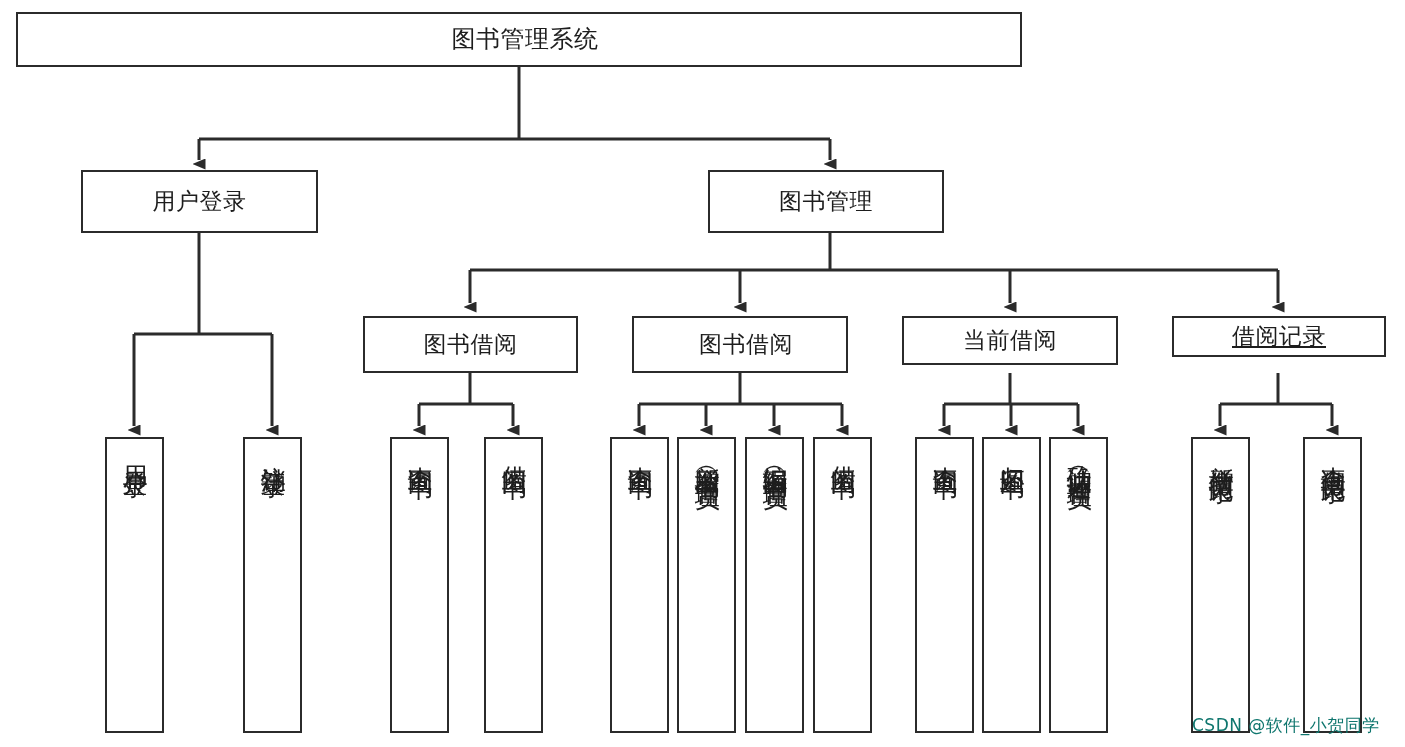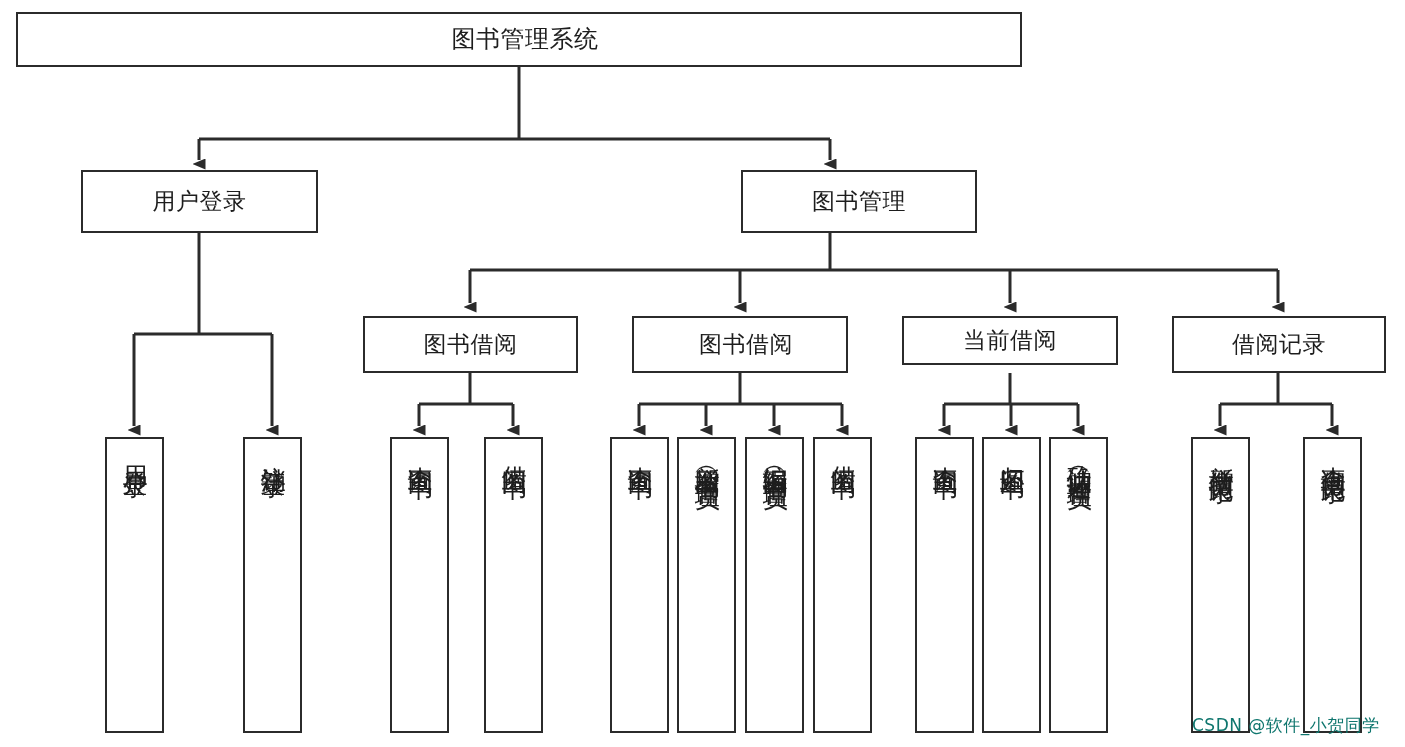--- a/index.html
+++ b/index.html
@@ -135,37 +135,37 @@
   </svg>
 
   <div class="node horiz root" style="left:16px; top:12px; width:1006px; height:55px;padding-left:12px;">
     <span class="node-label">图书管理系统</span>
   </div>
 
   <div class="node horiz" style="left:81px; top:170px; width:237px; height:63px;">
     <span class="node-label">用户登录</span>
   </div>
 
-  <div class="node horiz" style="left:741px; top:170px; width:236px; height:63px;">
+  <div class="node horiz" style="left:708px; top:170px; width:236px; height:63px;">
     <span class="node-label">图书管理</span>
   </div>
 
   <div class="node horiz" style="left:363px; top:316px; width:215px; height:57px;">
     <span class="node-label">图书借阅</span>
   </div>
 
   <div class="node horiz" style="left:632px; top:316px; width:216px; height:57px;padding-left:12px;">
     <span class="node-label">图书借阅</span>
   </div>
 
   <div class="node horiz" style="left:902px; top:316px; width:216px; height:49px;">
     <span class="node-label">当前借阅</span>
   </div>
 
-  <div class="node horiz" style="left:1172px; top:316px; width:214px; height:57px;">
+  <div class="node horiz" style="left:1172px; top:316px; width:214px; height:41px;text-decoration:underline;">
     <span class="node-label">借阅记录</span>
   </div>
 
   <div class="node vert" style="left:105px; top:437px; width:59px; height:296px;">
     <span class="node-label">用户登录</span>
   </div>
 
   <div class="node vert" style="left:243px; top:437px; width:59px; height:296px;">
     <span class="node-label">注销登录</span>
   </div>

